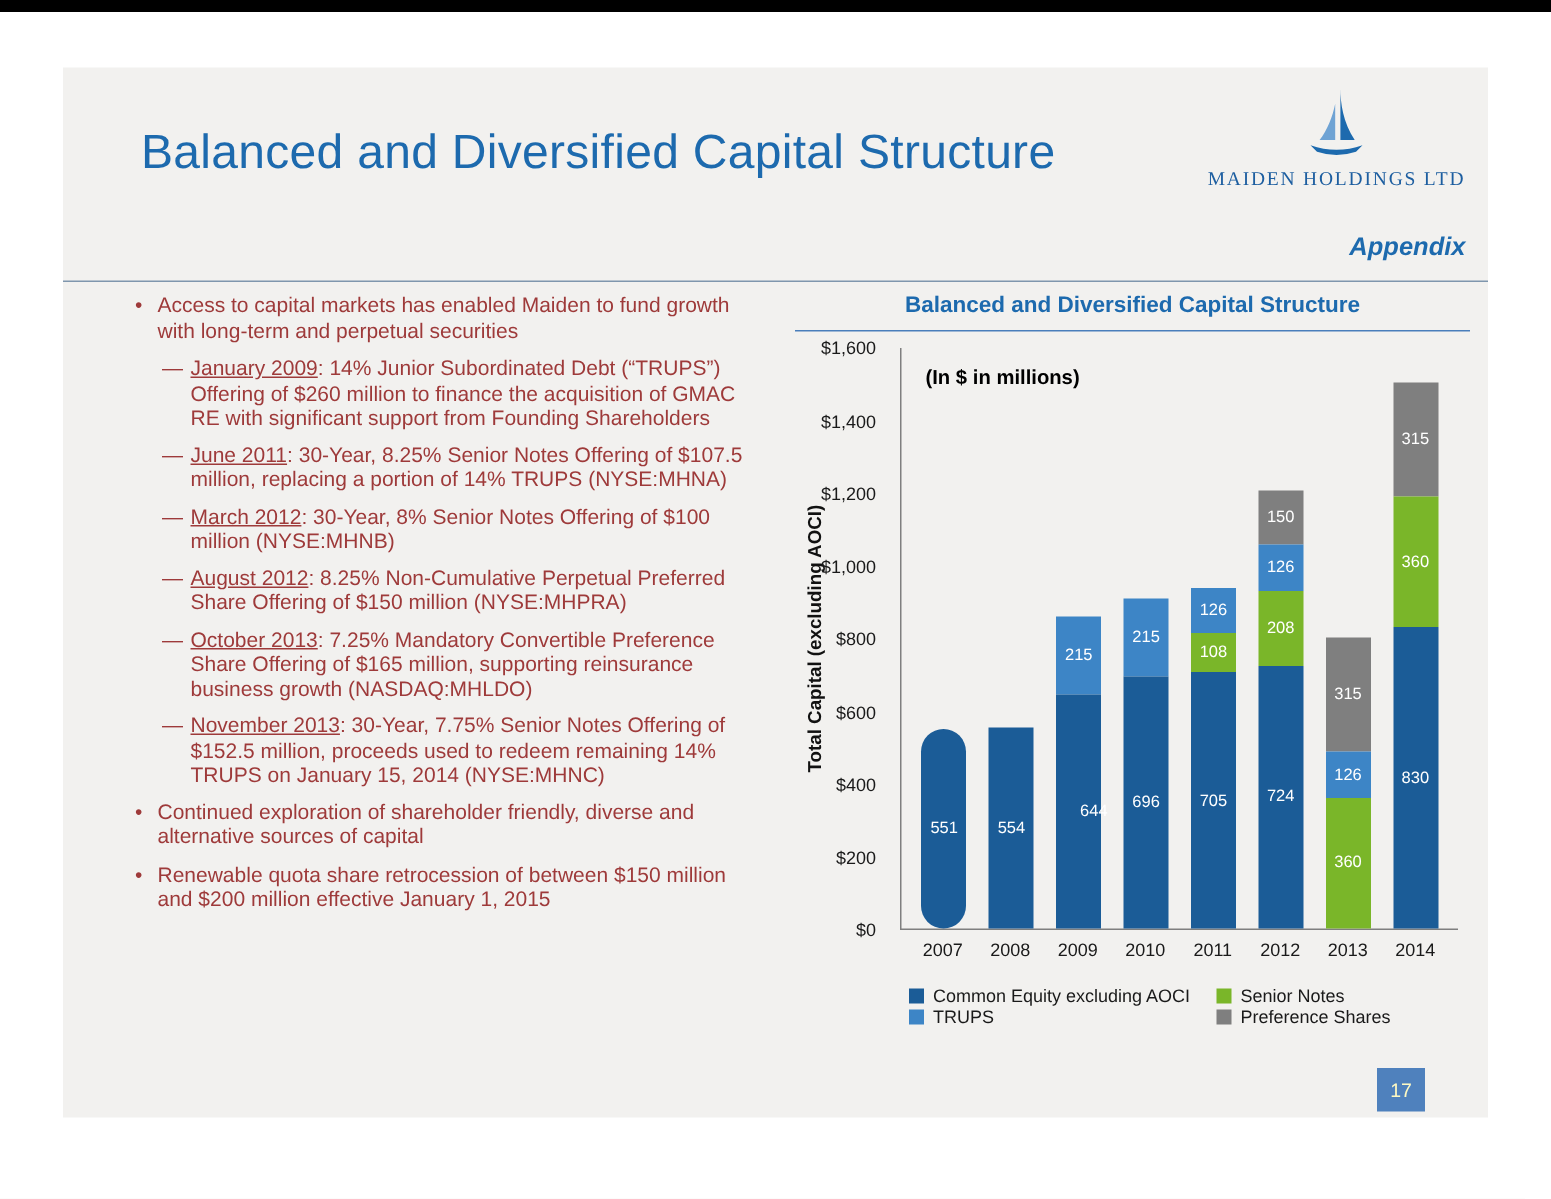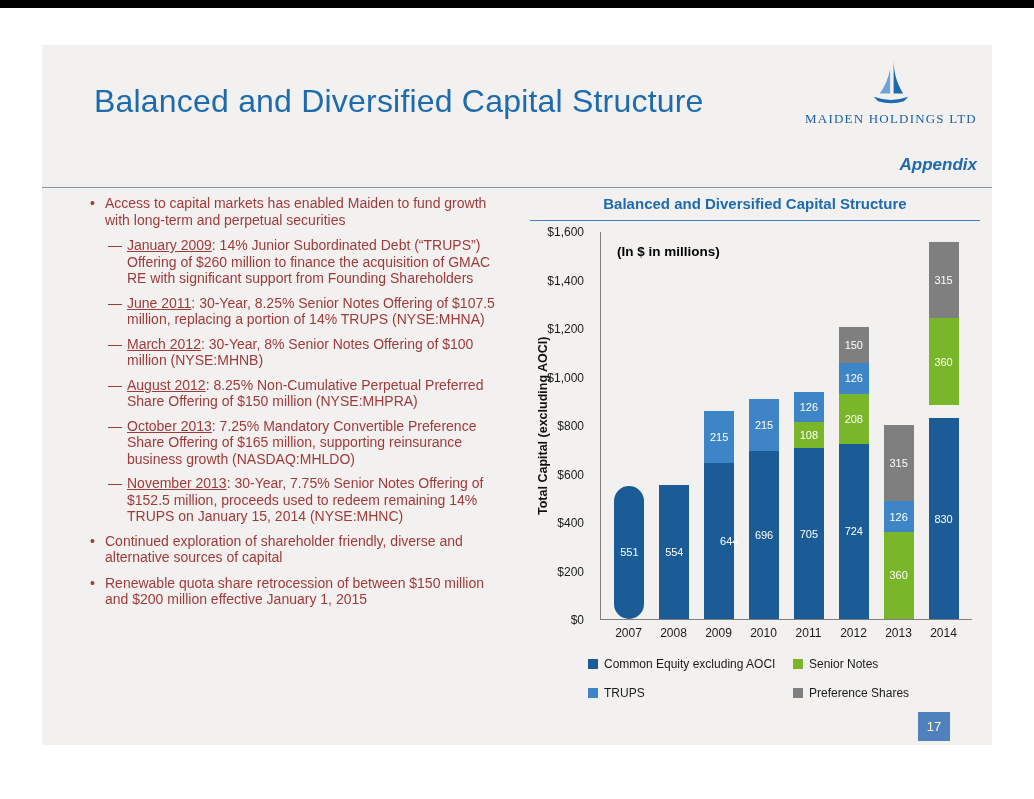--- a/index.html
+++ b/index.html
@@ -32,21 +32,21 @@
   .ytick { position:absolute; right:8px; transform:translateY(50%); font-size:12px; color:#1a1a1a; white-space:nowrap; }
   .plot { position:absolute; left:70px; top:37px; right:8px; height:388px; border-left:1px solid #7f7f7f; border-bottom:1px solid #7f7f7f; }
   .annotation { position:absolute; left:16px; top:12px; font-size:13.5px; font-weight:bold; color:#000; }
   .bars { display:flex; height:100%; padding:0 6px; }
   .bar-cell { flex:1; height:100%; }
   .bar { display:flex; flex-direction:column-reverse; justify-content:flex-start; height:100%; width:30px; margin:0 auto; }
   .seg { display:flex; align-items:center; justify-content:center; }
   .seglab { font-size:11px; color:#ffffff; }
   .xticks { position:absolute; left:70px; top:427px; right:8px; display:flex; padding:0 6px; }
   .xtick { flex:1; text-align:center; font-size:12px; color:#1a1a1a; padding-top:4px; }
-  .legend { position:absolute; left:58px; top:462px; right:0; display:grid; grid-template-columns:205px auto; row-gap:15px; }
+  .legend { position:absolute; left:76px; top:462px; right:0; display:grid; grid-template-columns:205px auto; row-gap:0; }
   .leg-item { display:flex; align-items:center; font-size:12px; color:#1a1a1a; }
   .swatch { width:10px; height:10px; margin-right:6px; flex:0 0 10px; }
 
   
   .pagenum { position:absolute; right:42px; bottom:4px; width:32px; height:29px; background:#4f81bd; color:#fef9c3; font-size:13px; display:flex; align-items:center; justify-content:center; }
 </style>
 </head>
 <body>
 
 <div class="page">
@@ -170,21 +170,21 @@
                 <div class="seg" style="height: 7.875%; background: rgb(61, 133, 198);">
                   <span class="seglab">126</span>
                 </div>
                 <div class="seg" style="height: 19.6875%; background: rgb(127, 127, 127);">
                   <span class="seglab">315</span>
                 </div>
               </div>
             </div>
             <div class="bar-cell">
               <div class="bar">
-                <div class="seg" style="height: 51.875%; background: rgb(27, 92, 151); margin-top: 13px;">
+                <div class="seg" style="height: 51.875%; background: rgb(27, 92, 151);">
                   <span class="seglab">830</span>
                 </div>
                 <div class="seg" style="height: 22.5%; background: rgb(122, 182, 41);">
                   <span class="seglab">360</span>
                 </div>
                 <div class="seg" style="height: 19.6875%; background: rgb(127, 127, 127);">
                   <span class="seglab">315</span>
                 </div>
               </div>
             </div>

